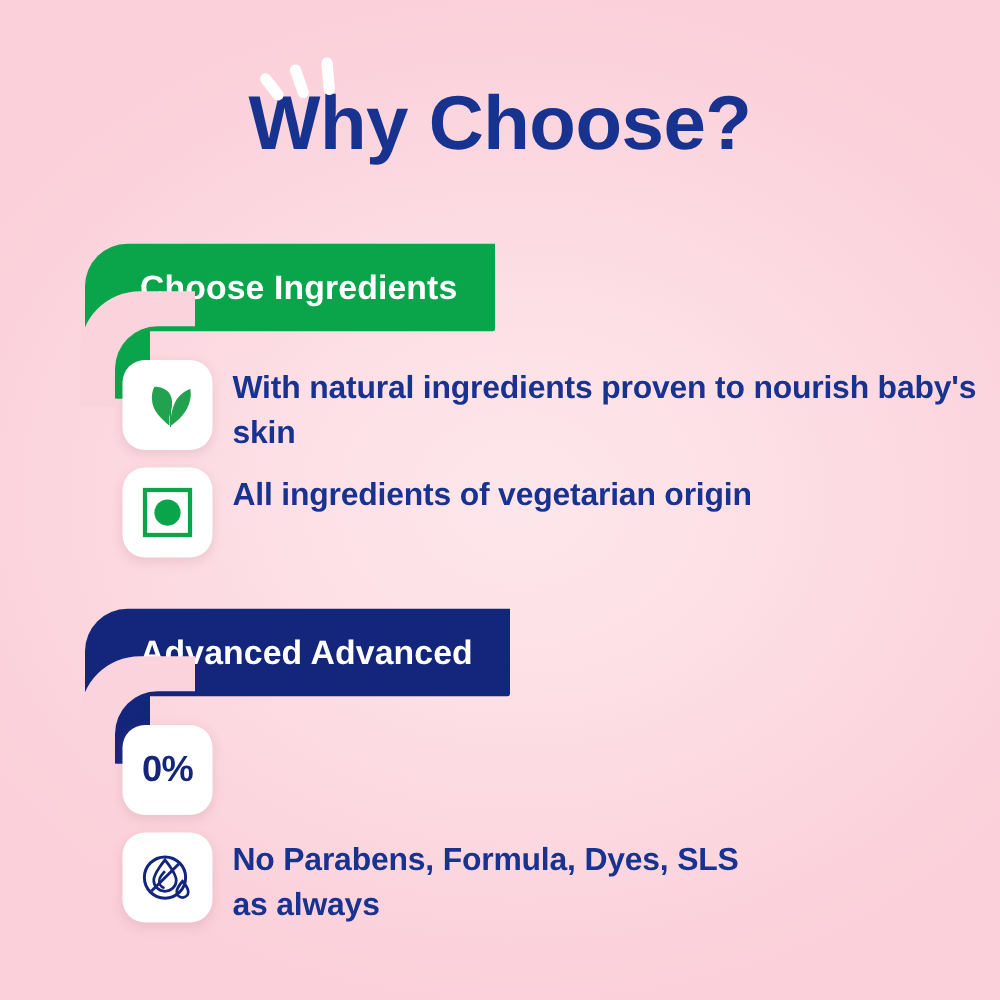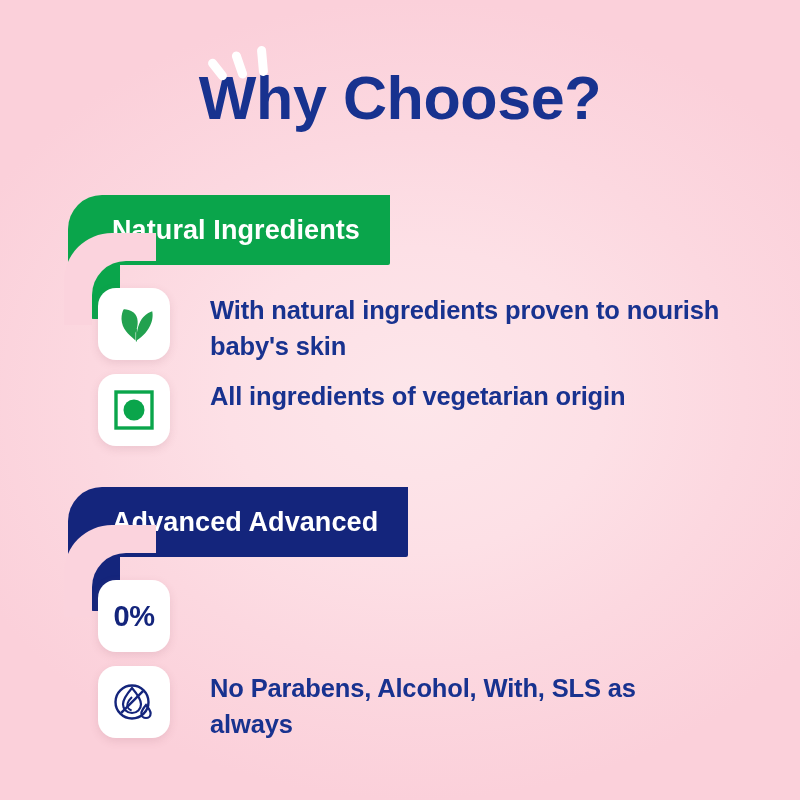--- a/index.html
+++ b/index.html
@@ -128,21 +128,21 @@
     box-shadow: 0 3px 9px rgba(150, 90, 105, 0.16);
     display: flex;
     align-items: center;
     justify-content: center;
   }
   .feature-text {
     color: #18328f;
     font-size: 25.5px;
     font-weight: bold;
     line-height: 1.42;
-    margin-left: 40px;
+    margin-left: 16px;
     padding-top: 4px;
     letter-spacing: -0.15px;
   }
   .zero-pct {
     color: #14257c;
     font-size: 29px;
     font-weight: bold;
     letter-spacing: -0.5px;
   }
 </style>
@@ -156,21 +156,21 @@
       <span class="spark s1"></span>
       <span class="spark s2"></span>
       <span class="spark s3"></span>
     </div>
     <h1 class="page-title">Why Choose?</h1>
   </div>
 
   <div class="section" style="top:195px;">
     <div class="banner-block">
       <div class="banner green">
-        <span class="banner-label">Natural Ingredients</span>
+        <span class="banner-label">Choose Ingredients</span>
       </div>
       <div class="banner-tail green">
         <div class="fill"></div>
         <div class="notch"></div>
       </div>
     </div>
   </div>
 
   <div class="features" style="top:288px;">
 
@@ -220,18 +220,18 @@
     <div class="feature-row" style="top:86px;">
       <div class="feature-icon">
         <svg width="46" height="46" viewBox="0 0 46 46" aria-hidden="true">
           <circle cx="21" cy="23" r="16.5" fill="none" stroke="#14257c" stroke-width="2.4"></circle>
           <path d="M21 9 C21 9 12 19.5 12 25.2 C12 30.2 16 34 21 34 C26 34 30 30.2 30 25.2 C30 19.5 21 9 21 9 Z" fill="none" stroke="#14257c" stroke-width="2.2"></path>
           <path d="M20.6 31.5 C17.2 30.4 15.6 27.4 16.6 24.2 C17.4 21.6 19.6 19.4 21 18" fill="none" stroke="#14257c" stroke-width="2"></path>
           <line x1="10.2" y1="33.8" x2="32" y2="12.2" stroke="#14257c" stroke-width="2.4"></line>
           <path d="M35 26 C35 26 30.4 31.4 30.4 34.4 C30.4 37 32.4 39 35 39 C37.6 39 39.6 37 39.6 34.4 C39.6 31.4 35 26 35 26 Z" fill="none" stroke="#14257c" stroke-width="2.2"></path>
         </svg>
       </div>
-      <div class="feature-text" style="max-width:430px;">No Parabens, Alcohol, With, SLS as always</div>
+      <div class="feature-text" style="max-width:430px;">No Parabens, Formula, Dyes, SLS as always</div>
     </div>
 
   </div>
 
 </div>
 
 </body></html>

